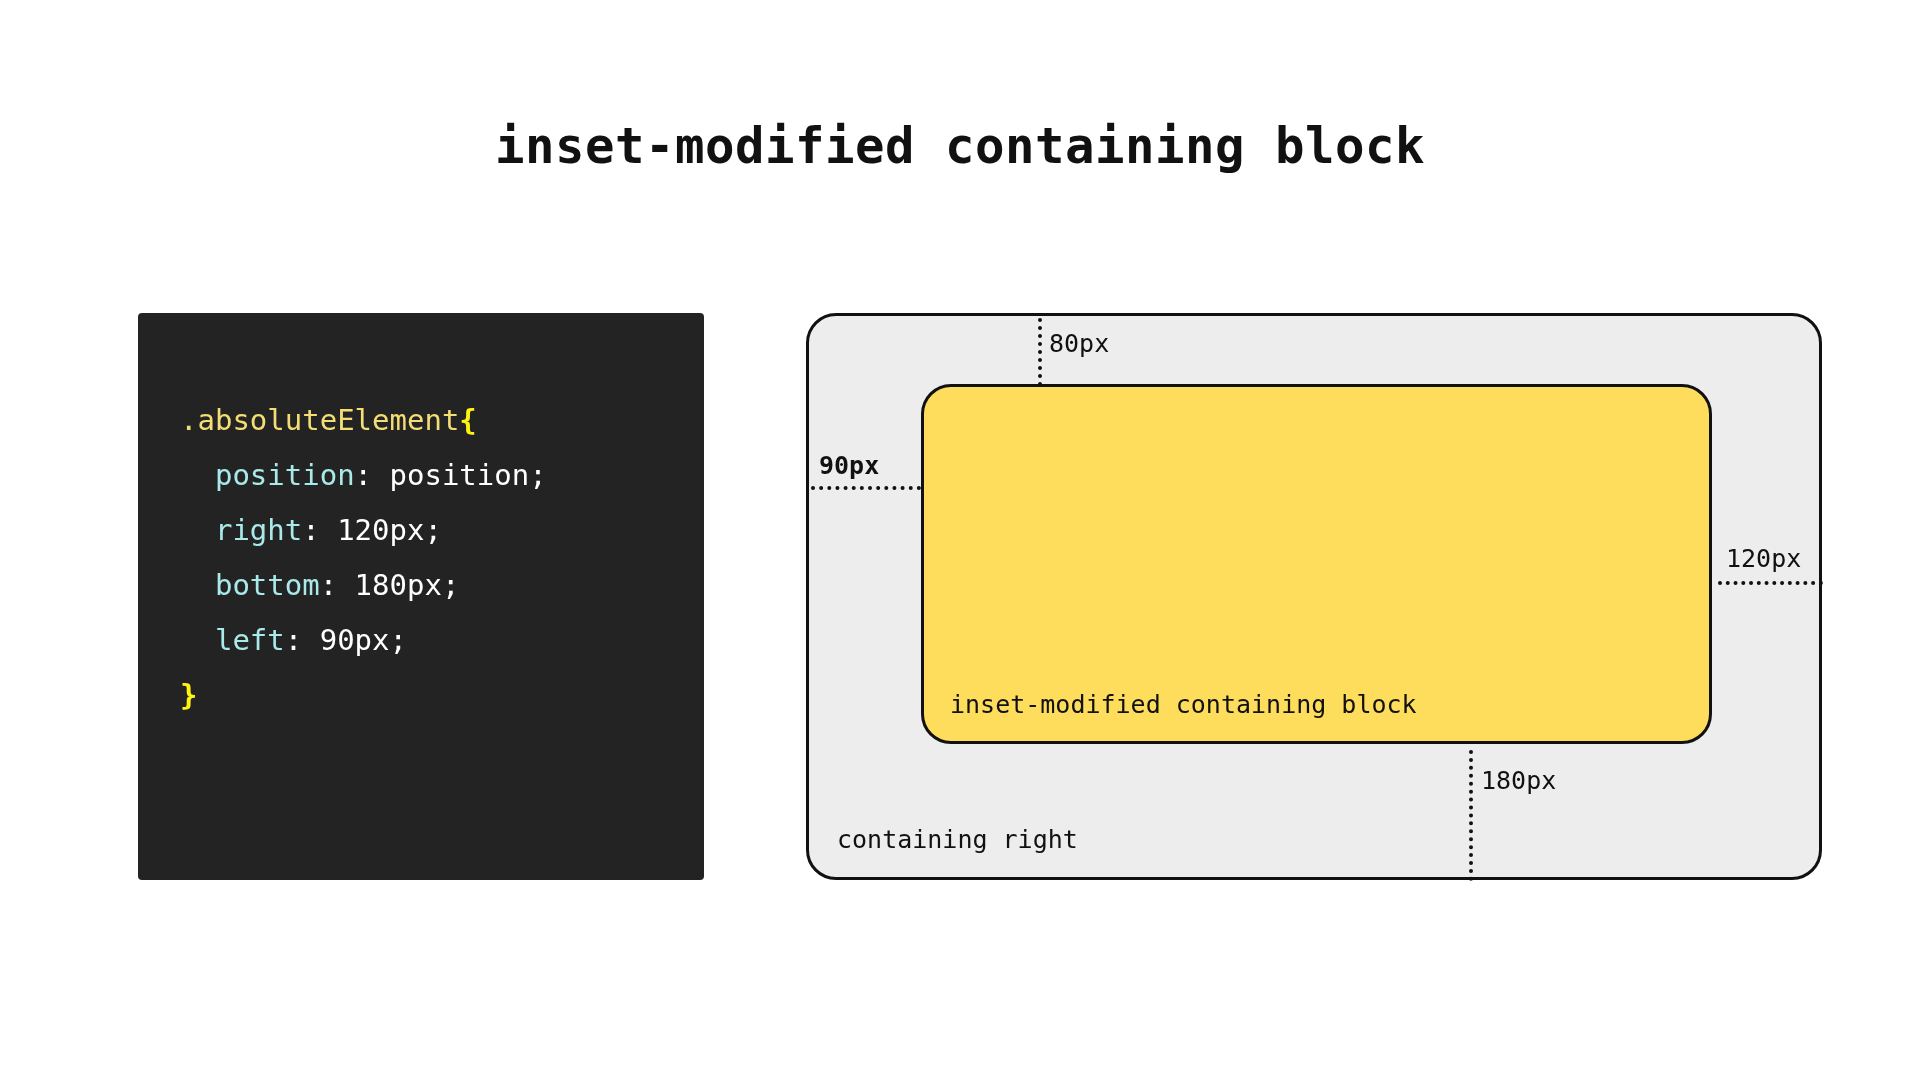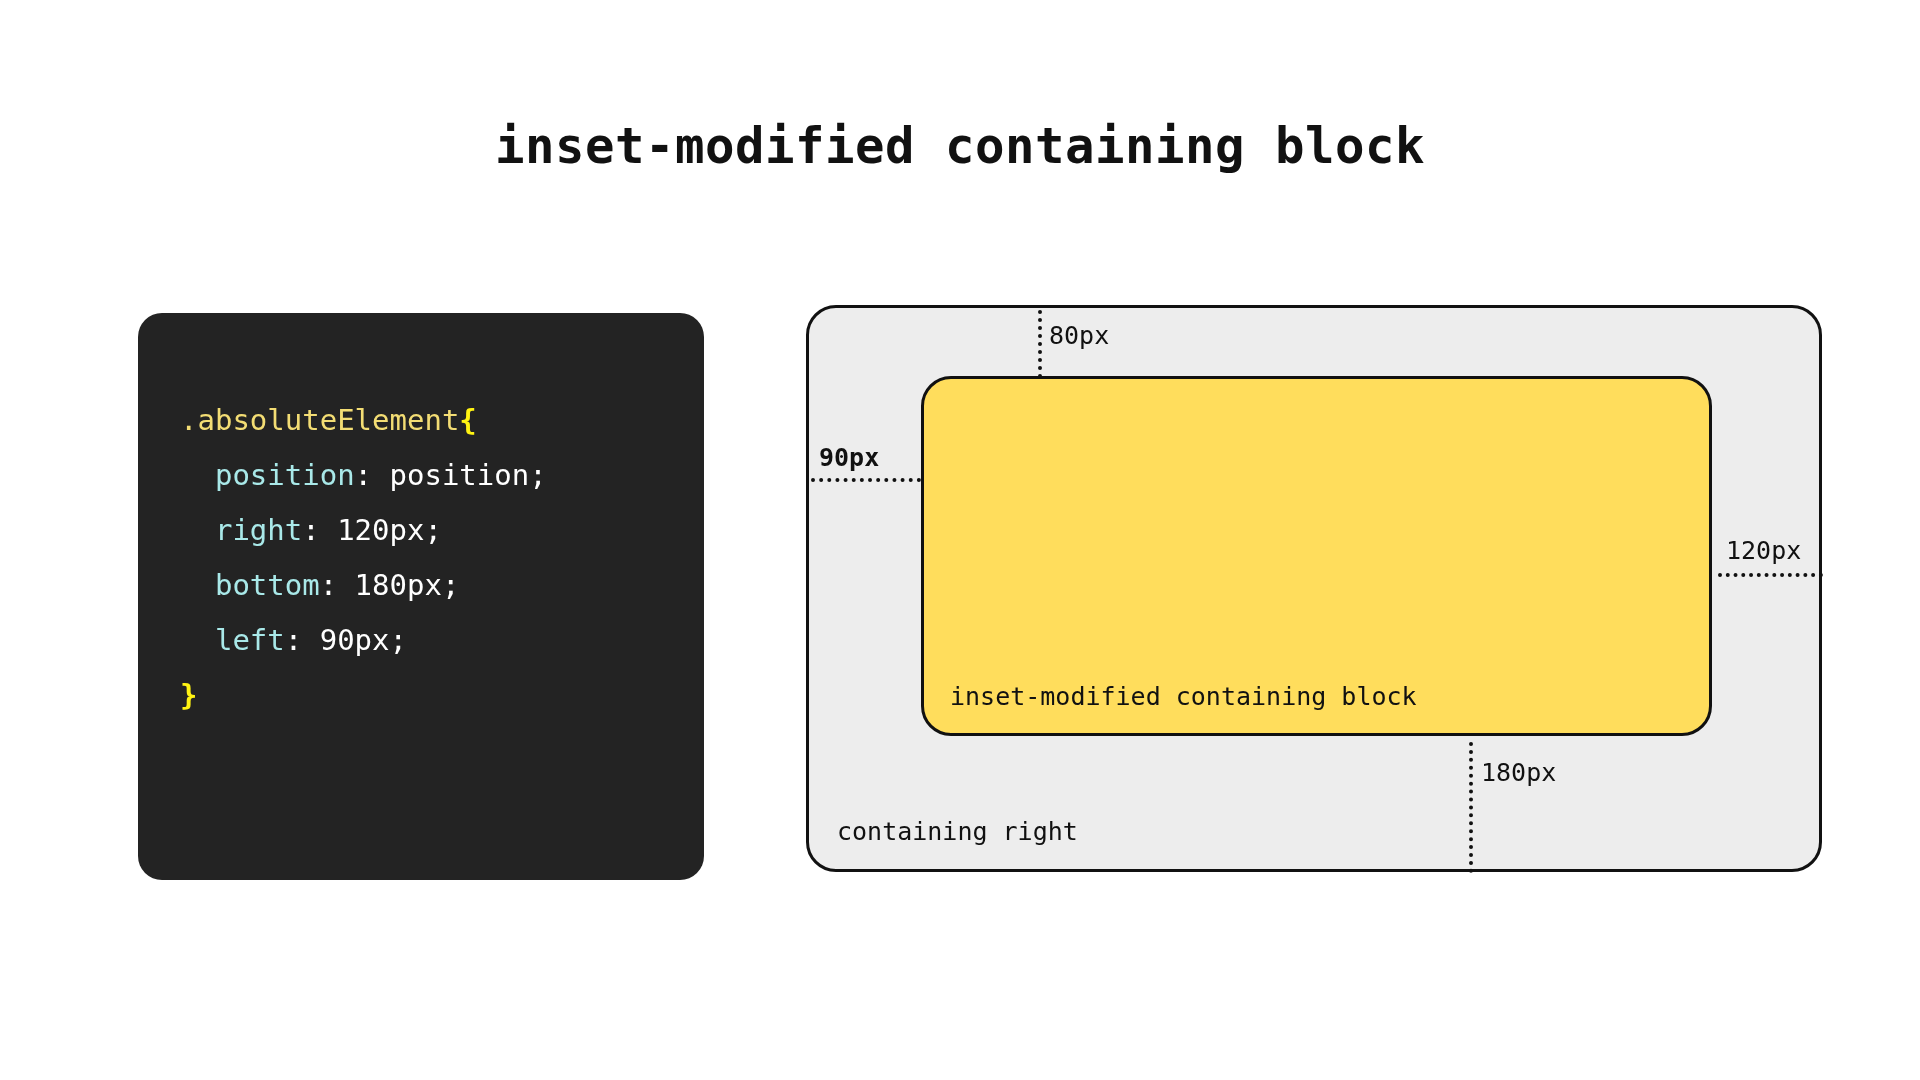--- a/index.html
+++ b/index.html
@@ -35,21 +35,21 @@
   }
 
   
   .code-panel {
     position: absolute;
     left: 138px;
     top: 313px;
     width: 566px;
     height: 567px;
     background: #232323;
-    border-radius: 24px;
+    border-radius: 4px;
     padding: 80px 0 0 42px;
   }
 
   .code-line {
     font-family: "DejaVu Sans Mono", "Liberation Mono", monospace;
     font-size: 29px;
     line-height: 55px;
     white-space: pre;
     color: #ffffff;
   }
@@ -57,21 +57,21 @@
   .tok-selector  { color: #f3dd74; }
   .tok-brace     { color: #fff312; font-weight: bold; }
   .tok-prop      { color: #a9e9e9; }
   .tok-punct     { color: #ffffff; }
   .tok-value     { color: #ffffff; }
 
   
   .diagram {
     position: absolute;
     left: 806px;
-    top: 305px;
+    top: 313px;
     width: 1016px;
     height: 507px;
   }
 
   .containing-block {
     position: absolute;
     left: 0;
     top: 0;
     width: 1016px;
     height: 567px;

